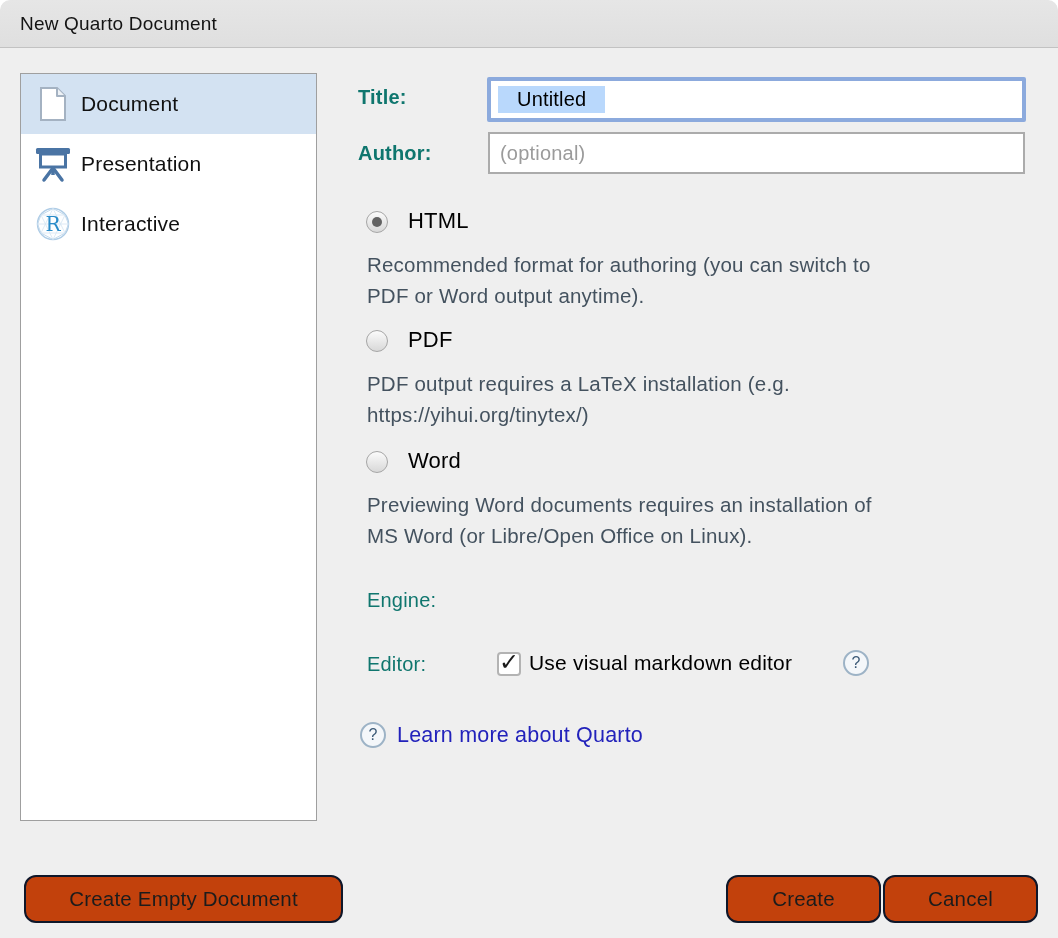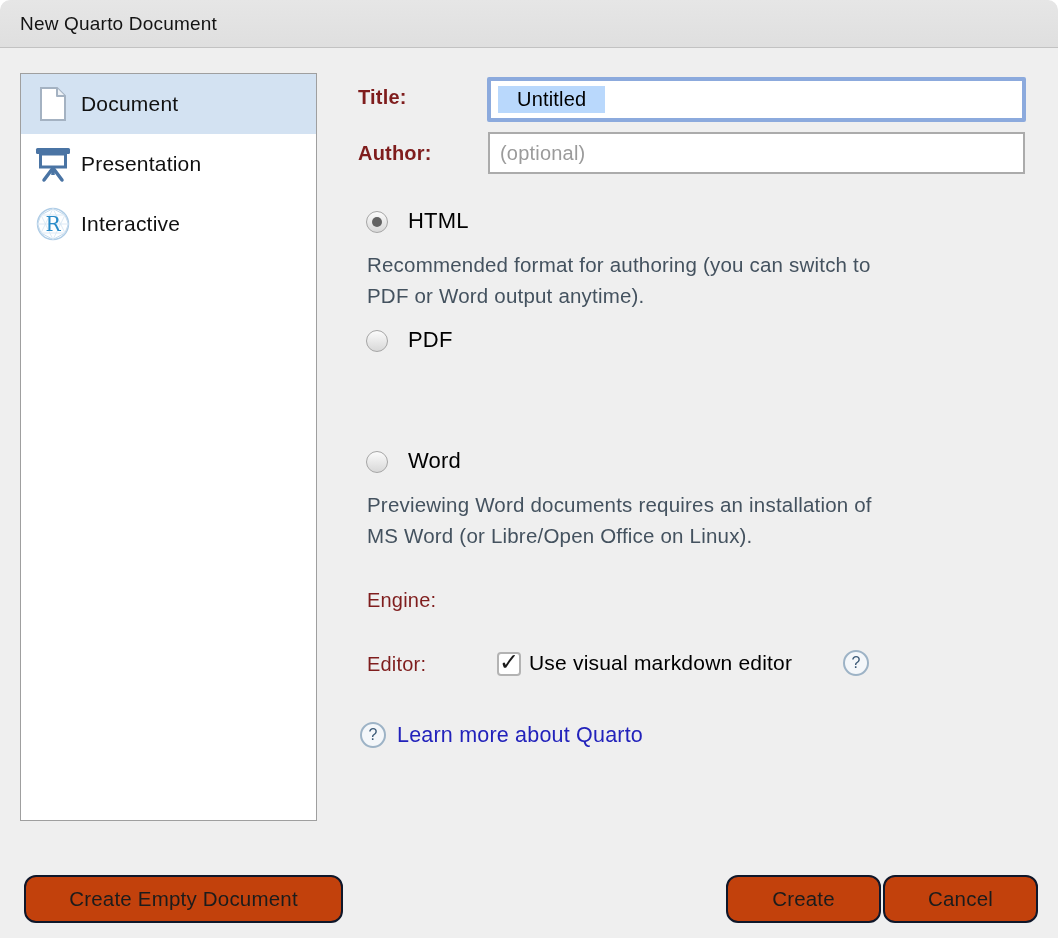--- a/index.html
+++ b/index.html
@@ -24,21 +24,21 @@
     background:#ffffff; border:1px solid #9f9f9f;
   }
   .side-item {
     height:60px; display:flex; align-items:center; cursor:default;
   }
   .side-item.selected { background:#d3e2f2; }
   .side-icon { width:38px; height:40px; margin-left:13px; display:flex; align-items:center; justify-content:center; }
   .side-label { margin-left:9px; font-size:21px; color:#111; letter-spacing:0.2px; }
 
   
-  .flabel { position:absolute; font-size:20px; color:#7f1d1d; letter-spacing:0.2px; }
+  .flabel { position:absolute; font-size:20px; color:#0f766e; letter-spacing:0.2px; }
   .flabel.bold { font-weight:bold; }
 
   
   .input-title {
     position:absolute; left:487px; top:77px; width:539px; height:45px;
     background:#ffffff; border:4px solid #8caadd; border-radius:2px;
     display:flex; align-items:center; padding-left:7px;
   }
   .sel-text { background:#b9d8fc; font-size:20px; color:#000; padding:2px 19px; letter-spacing:0.2px; }
 
@@ -158,20 +158,22 @@
     <span class="placeholder">(optional)</span>
   </div>
 
   <span class="radio selected" style="left:366px; top:211px;"></span>
   <span class="radio-label" style="left:408px; top:208px;">HTML</span>
   <div class="desc" style="top:249px;">Recommended format for authoring (you can switch to
 PDF or Word output anytime).</div>
 
   <span class="radio" style="left:366px; top:330px;"></span>
   <span class="radio-label" style="left:408px; top:327px;">PDF</span>
+  <div class="desc" style="top:368px;">PDF output requires a LaTeX installation (e.g.
+https://yihui.org/tinytex/)</div>
 
   <span class="radio" style="left:366px; top:451px;"></span>
   <span class="radio-label" style="left:408px; top:448px;">Word</span>
   <div class="desc" style="top:489px;">Previewing Word documents requires an installation of
 MS Word (or Libre/Open Office on Linux).</div>
 
   <span class="flabel" style="left:367px; top:589px;">Engine:</span>
 
   <span class="flabel" style="left:367px; top:653px;">Editor:</span>
   <span class="checkbox">

